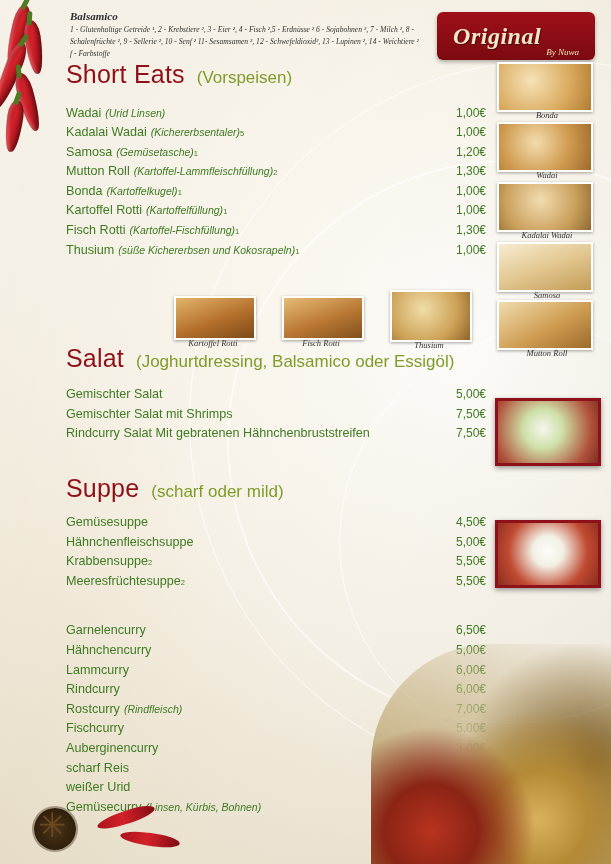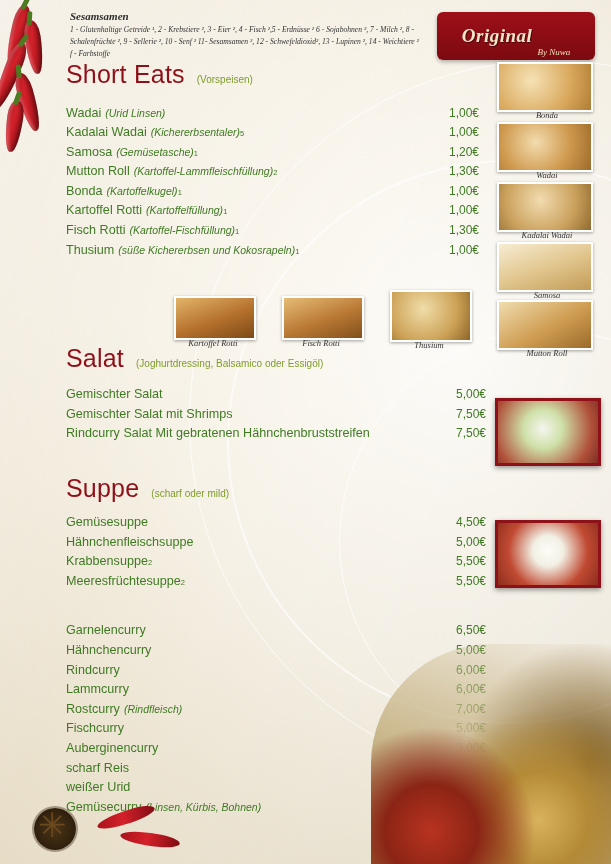--- a/index.html
+++ b/index.html
@@ -73,21 +73,21 @@
     box-shadow: 0 2px 4px rgba(0,0,0,0.3);
     display: flex;
     align-items: center;
     justify-content: center;
   }
   .logo-main {
     color: #f4e7c8;
     font-family: "Liberation Serif", serif;
     font-style: italic;
     font-weight: bold;
-    font-size: 19px;
+    font-size: 24px;
     letter-spacing: 0.5px;
     text-shadow: 1px 1px 0 rgba(0,0,0,0.45);
     text-align: center;
   }
   .logo-sub {
     color: #f0e0b8;
     font-family: "Liberation Serif", serif;
     font-style: italic;
     font-size: 9px;
     margin-left: 5px;
@@ -133,21 +133,21 @@
     margin-bottom: 10px;
   }
   .section-title {
     font-family: "Liberation Sans", sans-serif;
     font-size: 25px;
     color: #8f1019;
     letter-spacing: 0.2px;
   }
   .section-note {
     font-family: "Liberation Sans", sans-serif;
-    font-size: 10px;
+    font-size: 17px;
     color: #7f9c2a;
   }
 
   .items { margin: 0; padding: 0; }
   .item {
     display: flex;
     align-items: baseline;
     font-size: 12.5px;
     line-height: 1.0;
     padding: 3.5px 0;
@@ -179,21 +179,21 @@
   
   #sec-shorteats { margin-top: 0; }
   #sec-shorteats .items { margin-top: 14px; }
   #sec-salat { margin-top: 84px; }
   #sec-salat .items { margin-top: 12px; }
   #sec-suppe { margin-top: 30px; }
   #sec-suppe .items { margin-top: 10px; }
   #sec-extra { margin-top: 30px; }
   #sec-extra .items { margin-top: 16px; }
 
-  .price-col-shorteats .item-price { min-width: 44px; text-align: center; }
+  .price-col-shorteats .item-price { min-width: 44px; text-align: right; }
 
   
   .photo {
     position: absolute;
     border: 2px solid #ffffff;
     box-shadow: 0 1px 3px rgba(0,0,0,0.35);
     overflow: hidden;
   }
   .ph-inner { width: 100%; height: 100%; }
 
@@ -266,21 +266,21 @@
     <div class="chili" style="left:20px; top:72px; height:60px; transform:rotate(-16deg);"></div>
     <div class="chili" style="left:6px;  top:100px;height:52px; transform:rotate(8deg);"></div>
   </div>
 
   <div class="logo-box">
     <span class="logo-main">Original</span>
     <span class="logo-sub">By Nuwa</span>
   </div>
 
   <div class="allergens">
-    <div class="allergens-title">Sesamsamen</div>
+    <div class="allergens-title">Balsamico</div>
     <div class="allergens-body">1 - Glutenhaltige Getreide ¹, 2 - Krebstiere ², 3 - Eier ², 4 - Fisch ²,5 - Erdnüsse ² 6 - Sojabohnen ², 7 - Milch ², 8 - Schalenfrüchte ², 9 - Sellerie ², 10 - Senf ² 11- Sesamsamen ², 12 - Schwefeldioxid², 13 - Lupinen ², 14 - Weichtiere ²   f - Farbstoffe</div>
   </div>
 
   <div class="content">
 
     <div class="section" id="sec-shorteats">
       <div class="section-head">
         <div class="section-title">Short Eats</div>
         <div class="section-note">(Vorspeisen)</div>
       </div>
@@ -387,25 +387,25 @@
       <div class="items">
         <div class="item">
           <span class="item-name">Garnelencurry</span>
           <span class="item-price">6,50€</span>
         </div>
         <div class="item">
           <span class="item-name">Hähnchencurry</span>
           <span class="item-price">5,00€</span>
         </div>
         <div class="item">
+          <span class="item-name">Lammcurry</span>
+          <span class="item-price">6,00€</span>
+        </div>
+        <div class="item">
           <span class="item-name">Rindcurry</span>
-          <span class="item-price">6,00€</span>
-        </div>
-        <div class="item">
-          <span class="item-name">Lammcurry</span>
           <span class="item-price">6,00€</span>
         </div>
         <div class="item">
           <span class="item-name">Rostcurry</span>
           <span class="item-desc">(Rindfleisch)</span>
           <span class="item-price">7,00€</span>
         </div>
         <div class="item">
           <span class="item-name">Fischcurry</span>
           <span class="item-price">5,00€</span>

